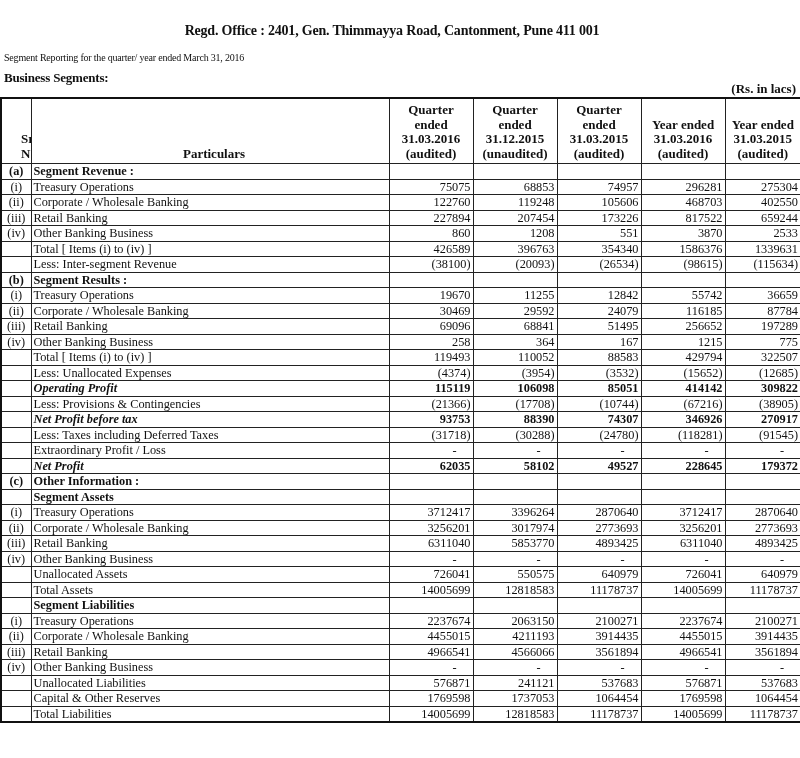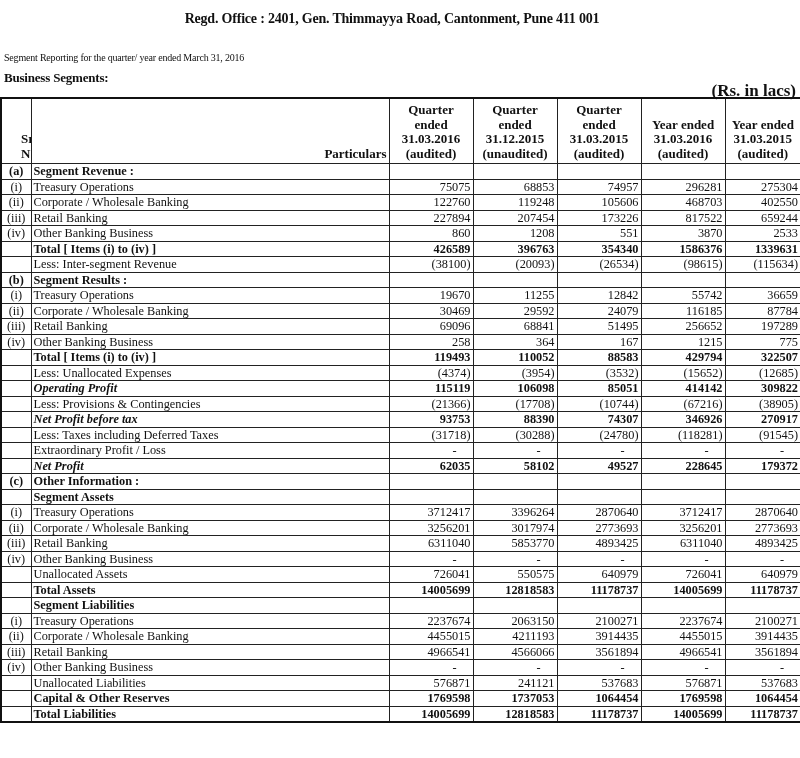--- a/index.html
+++ b/index.html
@@ -1,55 +1,55 @@
 <!DOCTYPE html>
 <html><head>
 <meta charset="utf-8">
 <style>
   html, body { margin: 0; padding: 0; background: #ffffff; }
   body {
     width: 800px; height: 758px; overflow: hidden; position: relative;
     font-family: "Liberation Serif", "DejaVu Serif", serif; color: #111;
   }
   .office {
-    position: absolute; top: 11px; left: 0; width: 784px; text-align: center;
+    position: absolute; top: 23px; left: 0; width: 784px; text-align: center;
     font-weight: bold; font-size: 14px; letter-spacing: -0.2px;
   }
   .title {
     position: absolute; top: 52px; left: 4px;
     font-weight: normal; font-size: 10px; letter-spacing: -0.2px;
   }
   .subtitle {
     position: absolute; top: 70px; left: 4px;
     font-weight: bold; font-size: 13px; letter-spacing: -0.2px;
   }
   .units {
     position: absolute; top: 81px; right: 4px;
-    font-weight: bold; font-size: 17px;
+    font-weight: bold; font-size: 13px;
   }
   table.seg {
     position: absolute; top: 97px; left: 0;
     width: 800px; border-collapse: collapse; table-layout: fixed;
     font-size: 12.3px; line-height: 14px;
     border: 2px solid #111;
   }
   table.seg th, table.seg td {
     border: 1px solid #222; padding: 0 2px; height: 14.5px;
     white-space: nowrap; overflow: hidden;
   }
   table.seg thead th {
     font-weight: bold; text-align: center; vertical-align: bottom;
     height: 62px; line-height: 14.5px; font-size: 13px; padding-bottom: 2px;
   }
   table.seg thead th.sr { text-align: left; padding-left: 19px; }
-  table.seg thead th.part { text-align: right; padding-left: 10px; }
+  table.seg thead th.part { text-align: center; padding-left: 10px; }
   td.sr { text-align: center; }
   td.part { text-align: left; padding-left: 3px; }
   td.num { text-align: right; padding-right: 2px; }
-  tr.bold td { font-weight: bold; }
+  tr.bold td { font-weight: normal; }
   tr.bolditalic td.part { font-weight: bold; font-style: italic; }
   tr.bolditalic td.num { font-weight: bold; margin-left: 42px; }
   tr.section td.sr, tr.section td.part { font-weight: bold; }
   .dash-mark { display: inline-block; width: 32px; text-align: center; }
 </style>
 </head>
 <body>
 
 <div class="office">Regd. Office : 2401, Gen. Thimmayya Road, Cantonment, Pune 411 001</div>
 <div class="title">Segment Reporting for the quarter/ year ended March 31, 2016</div>

